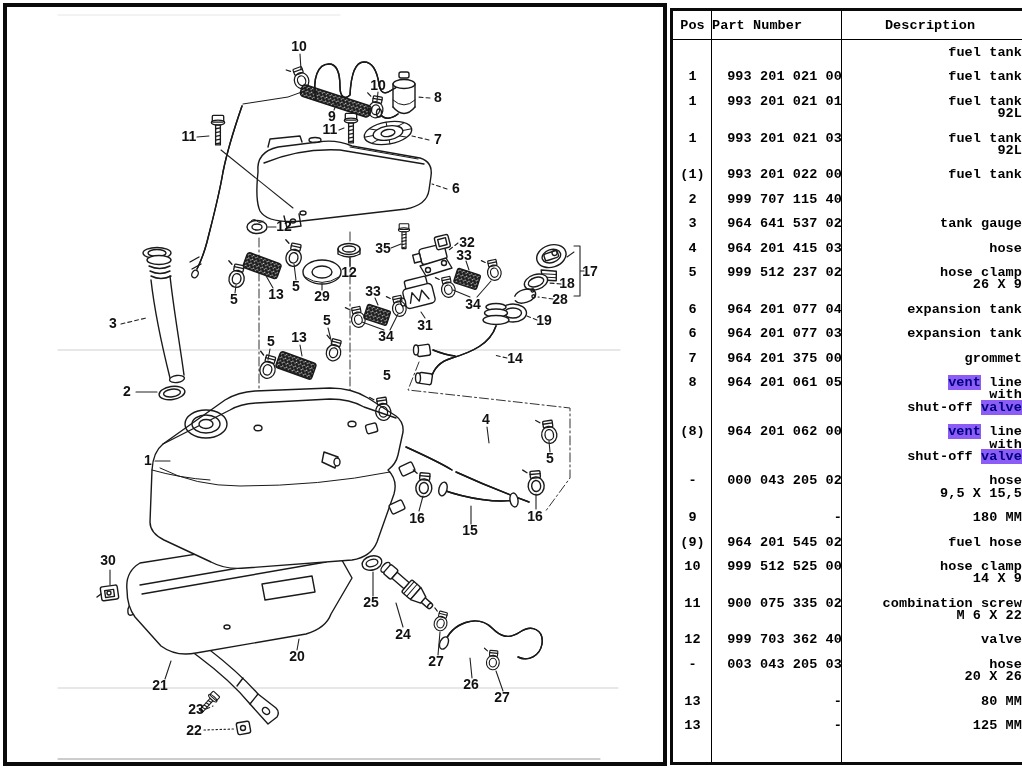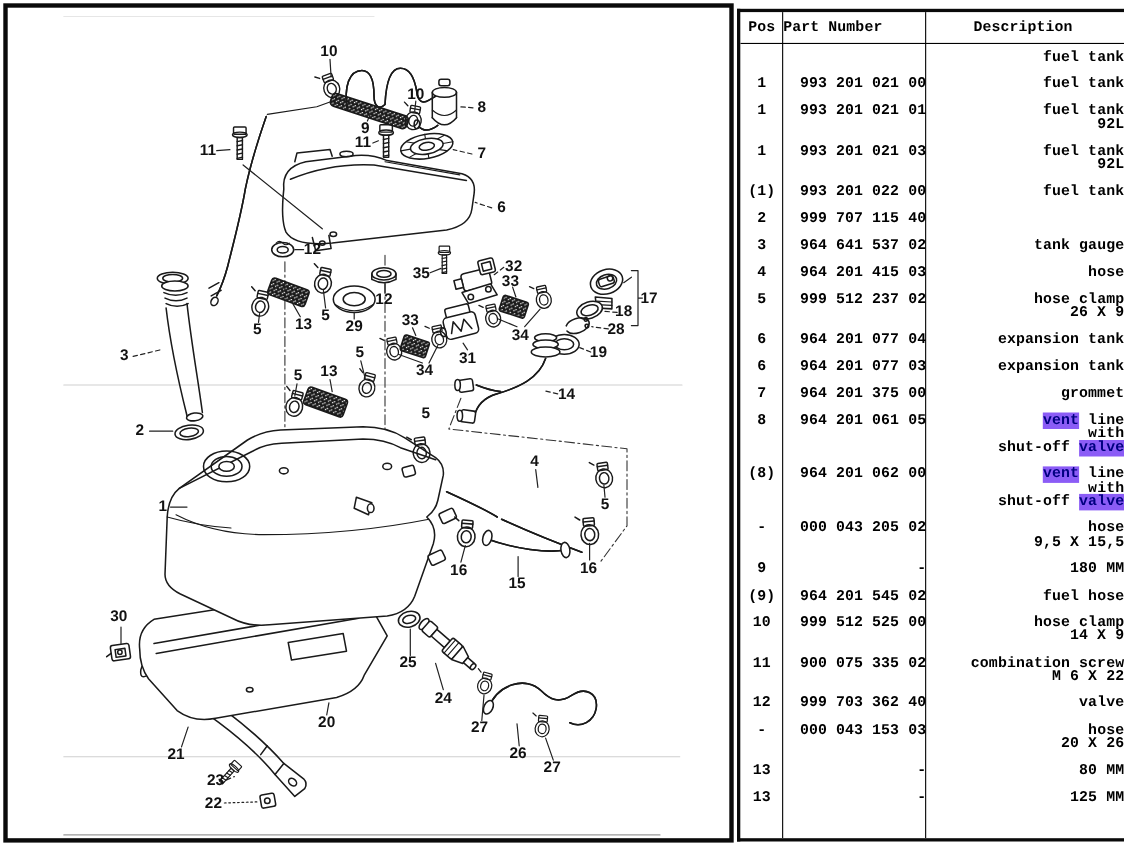--- a/index.html
+++ b/index.html
@@ -545,21 +545,21 @@
         </div>
         <div class="t-row">
           <span class="cell pos">12</span>
           <span class="cell part">999 703 362 40</span>
           <span class="cell desc">
             <div class="d-line"><span>valve</span></div>
           </span>
         </div>
         <div class="t-row">
           <span class="cell pos">-</span>
-          <span class="cell part">000 043 153 03</span>
+          <span class="cell part">003 043 205 03</span>
           <span class="cell desc">
             <div class="d-line"><span>hose</span></div>
             <div class="d-line"><span>20 X 26</span></div>
           </span>
         </div>
         <div class="t-row">
           <span class="cell pos">13</span>
           <span class="cell part">-</span>
           <span class="cell desc">
             <div class="d-line"><span>80 MM</span></div>

